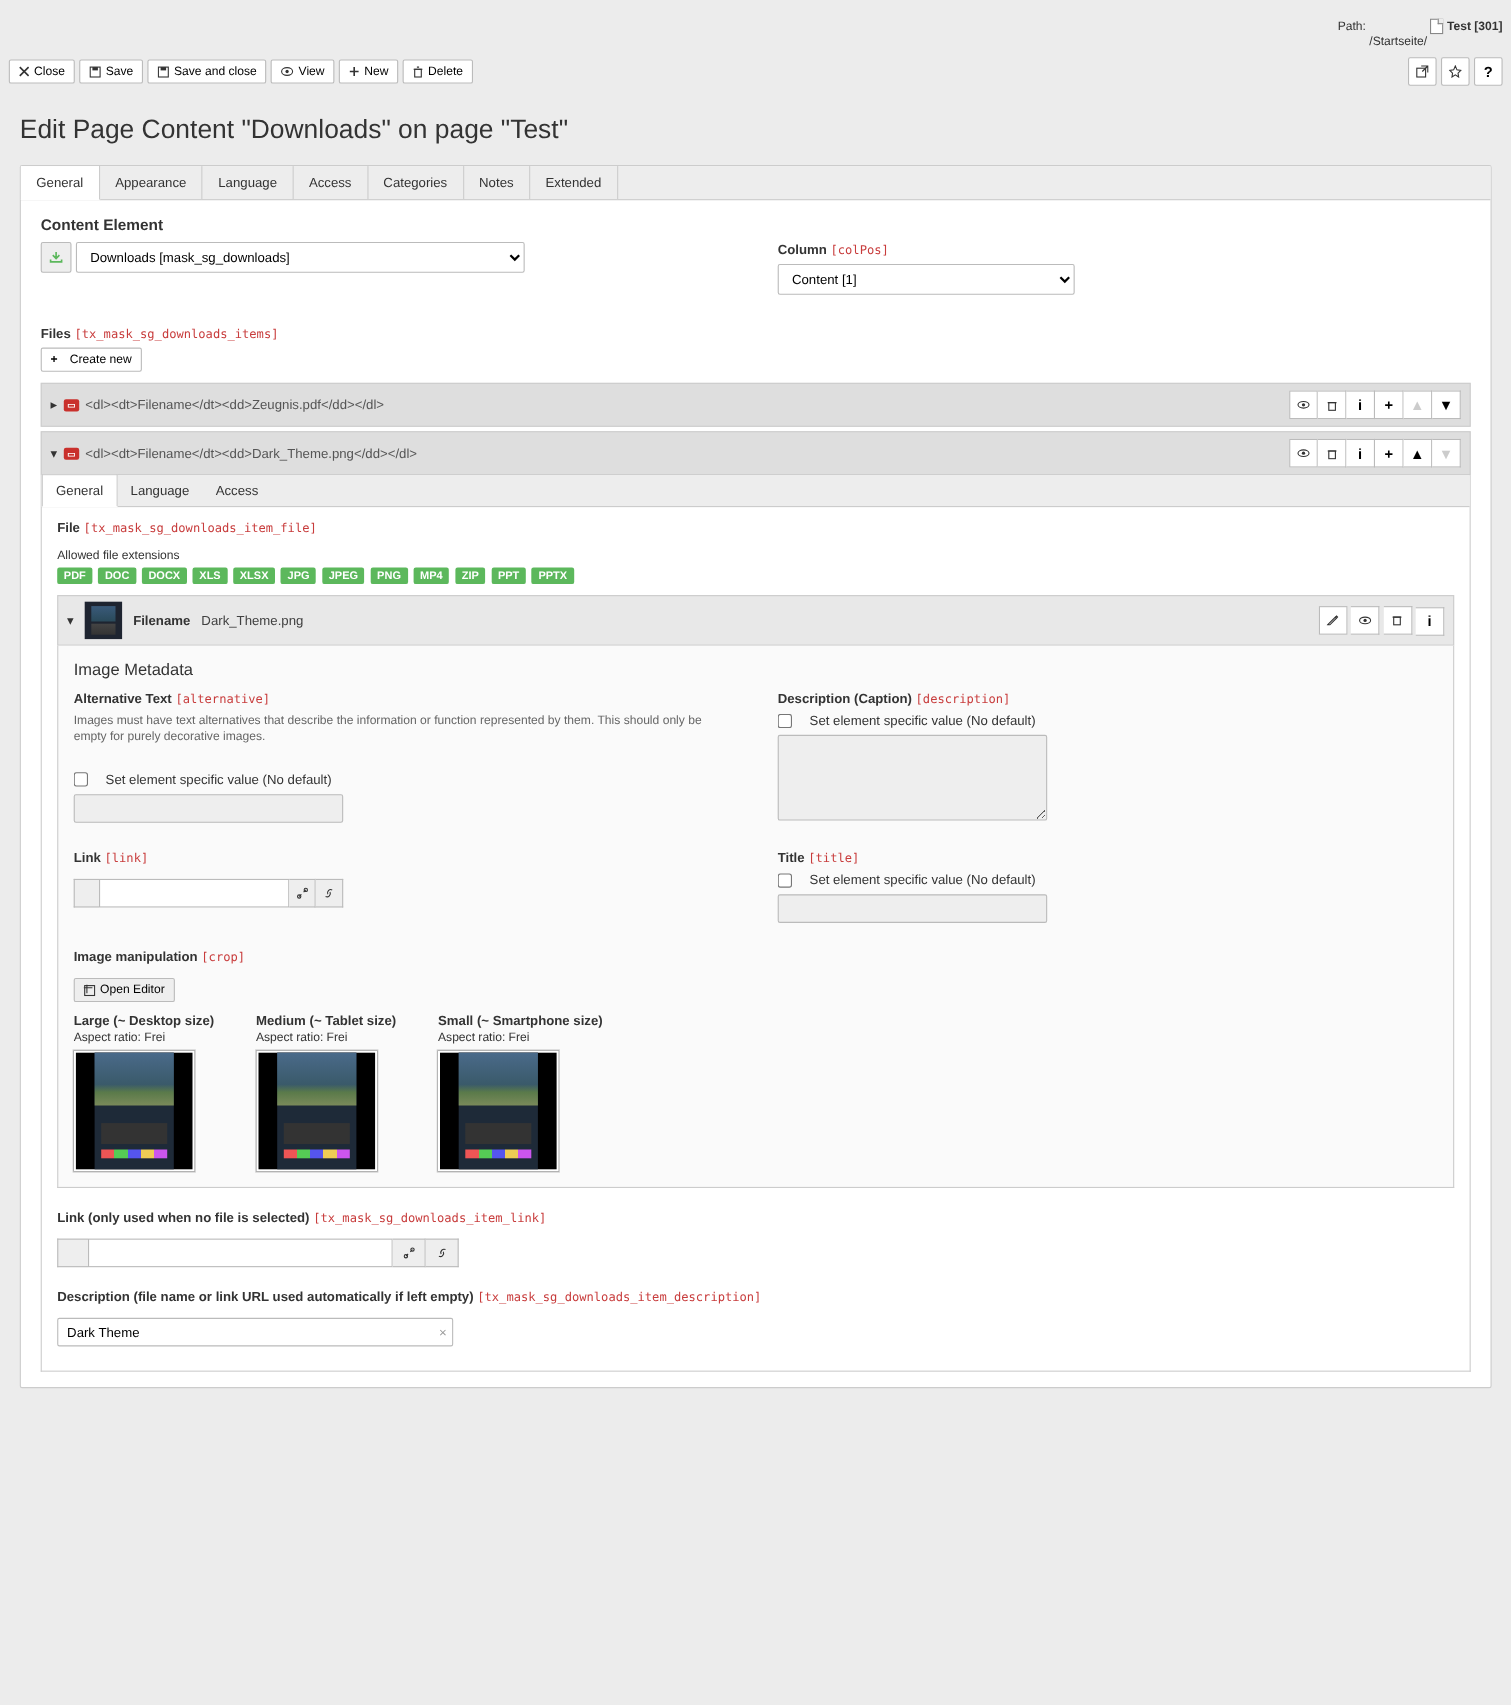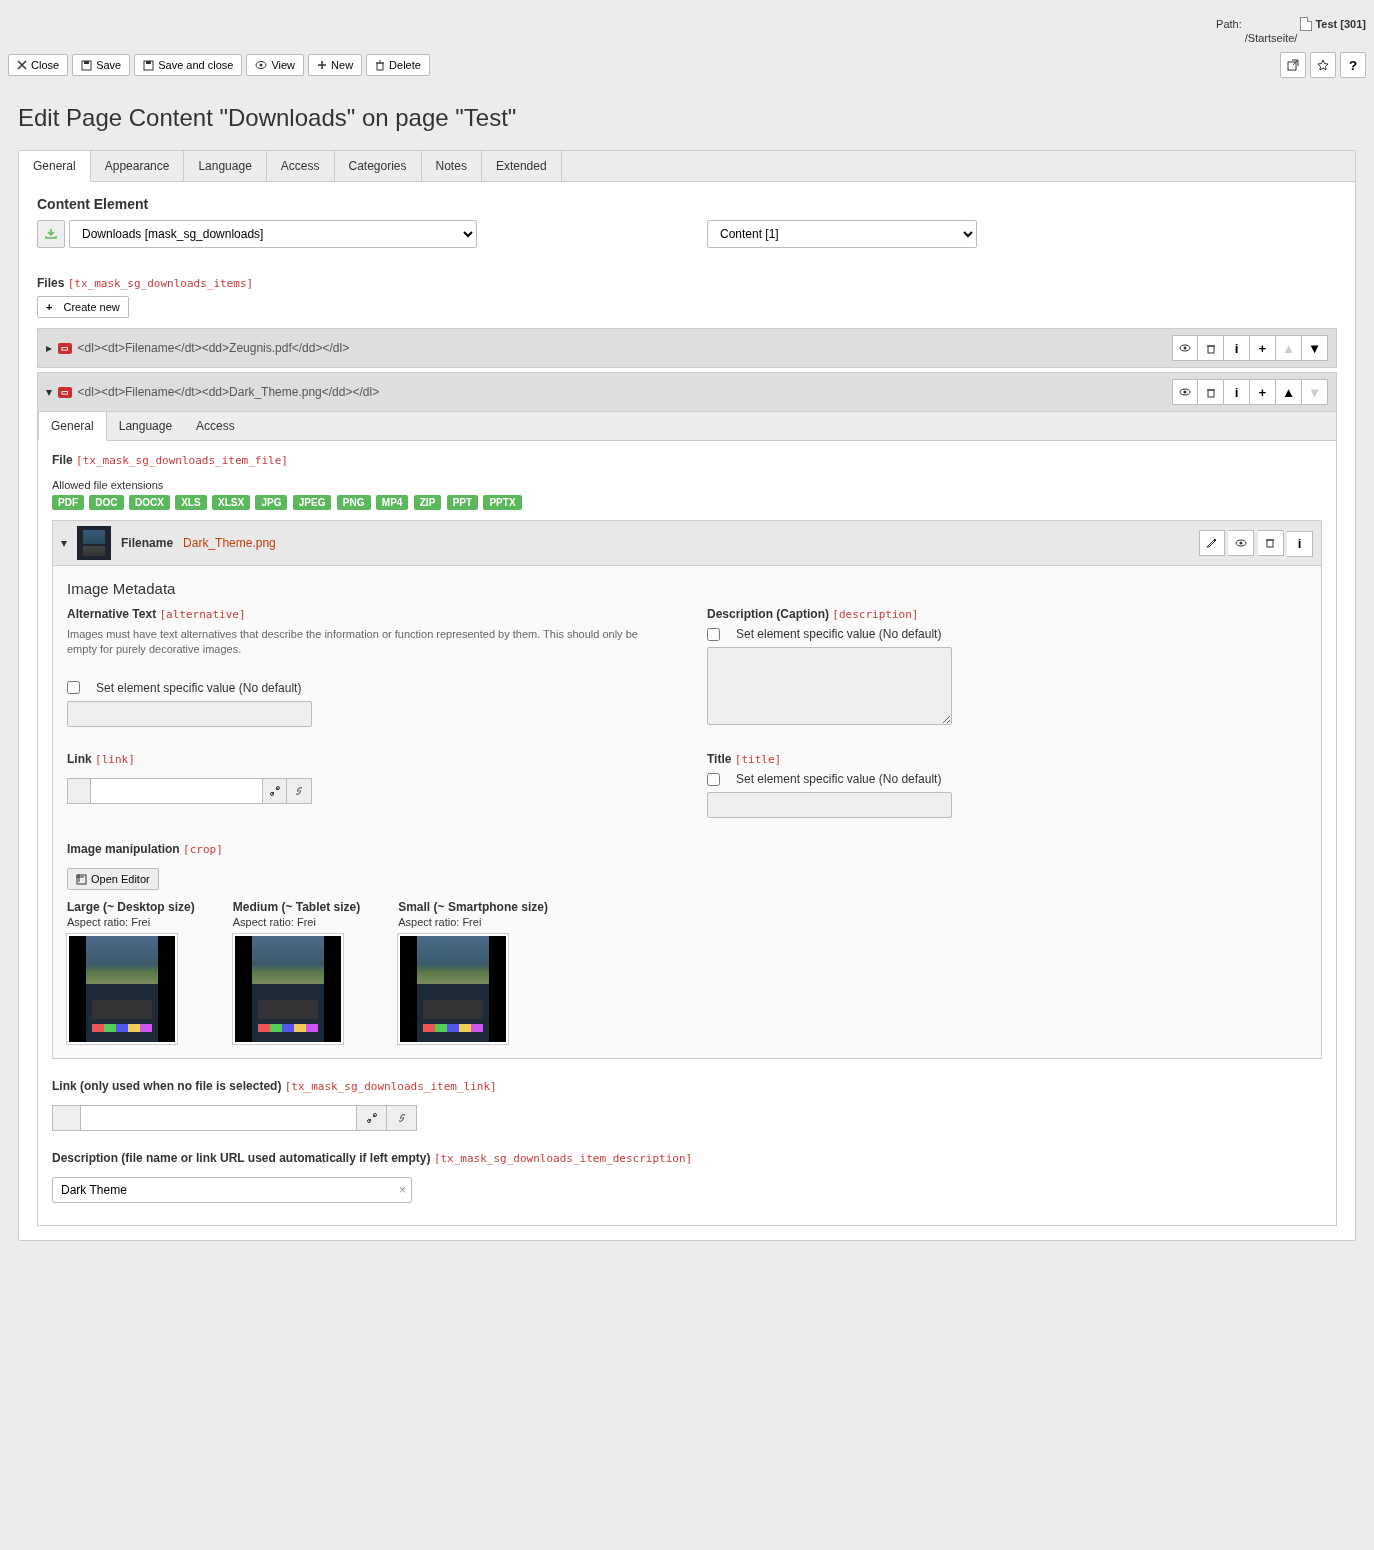--- a/index.html
+++ b/index.html
@@ -163,20 +163,21 @@
             <div class="select-prefix">
                 <svg width="14" height="12" viewBox="0 0 14 12">
                   <path d="M7 1V7M4 4L7 7L10 4" stroke="#5cb85c" stroke-width="1.5" fill="none"></path>
                   <path d="M2 8V10H12V8" stroke="#5cb85c" stroke-width="1.5" fill="none"></path>
                 </svg>
               </div>
             <select><option>Downloads [mask_sg_downloads]</option></select>
           </div>
         </div>
         <div class="col">
+          <label class="field-label"><span>Column</span> <span class="code">[colPos]</span></label>
           <select style="width:270px"><option>Content [1]</option></select>
         </div>
       </div>
 
       <div class="section-gap"></div>
 
       <label class="field-label"><span>Files</span> <span class="code">[tx_mask_sg_downloads_items]</span></label>
       <button class="btn"><b>+</b>&nbsp;<span>Create new</span></button>
 
       <div style="height:10px"></div>
@@ -262,21 +263,21 @@
             <span class="ext-pill">MP4</span>
             <span class="ext-pill">ZIP</span>
             <span class="ext-pill">PPT</span>
             <span class="ext-pill">PPTX</span>
           </div>
 
           <div class="file-header">
             <span>▾</span>
             <span class="thumb"></span>
             <b>Filename</b>
-            <span style="color:#c2410c">Dark_Theme.png</span>
+            <span style="color:#404040">Dark_Theme.png</span>
             <div class="ctrl">
               <button class="icon-btn">
                   <svg width="11" height="11">
                     <path d="M2 9L1 10L2 9L8 3L9 4L3 10L1 10Z M8 3L9 2L10 3L9 4" stroke="#333" fill="none"></path>
                   </svg>
                 </button>
               <button class="icon-btn">
                   <svg width="12" height="10">
                     <ellipse cx="6" cy="5" rx="5" ry="3" fill="none" stroke="#333"></ellipse>
                     <circle cx="6" cy="5" r="1.5" fill="#333"></circle>

